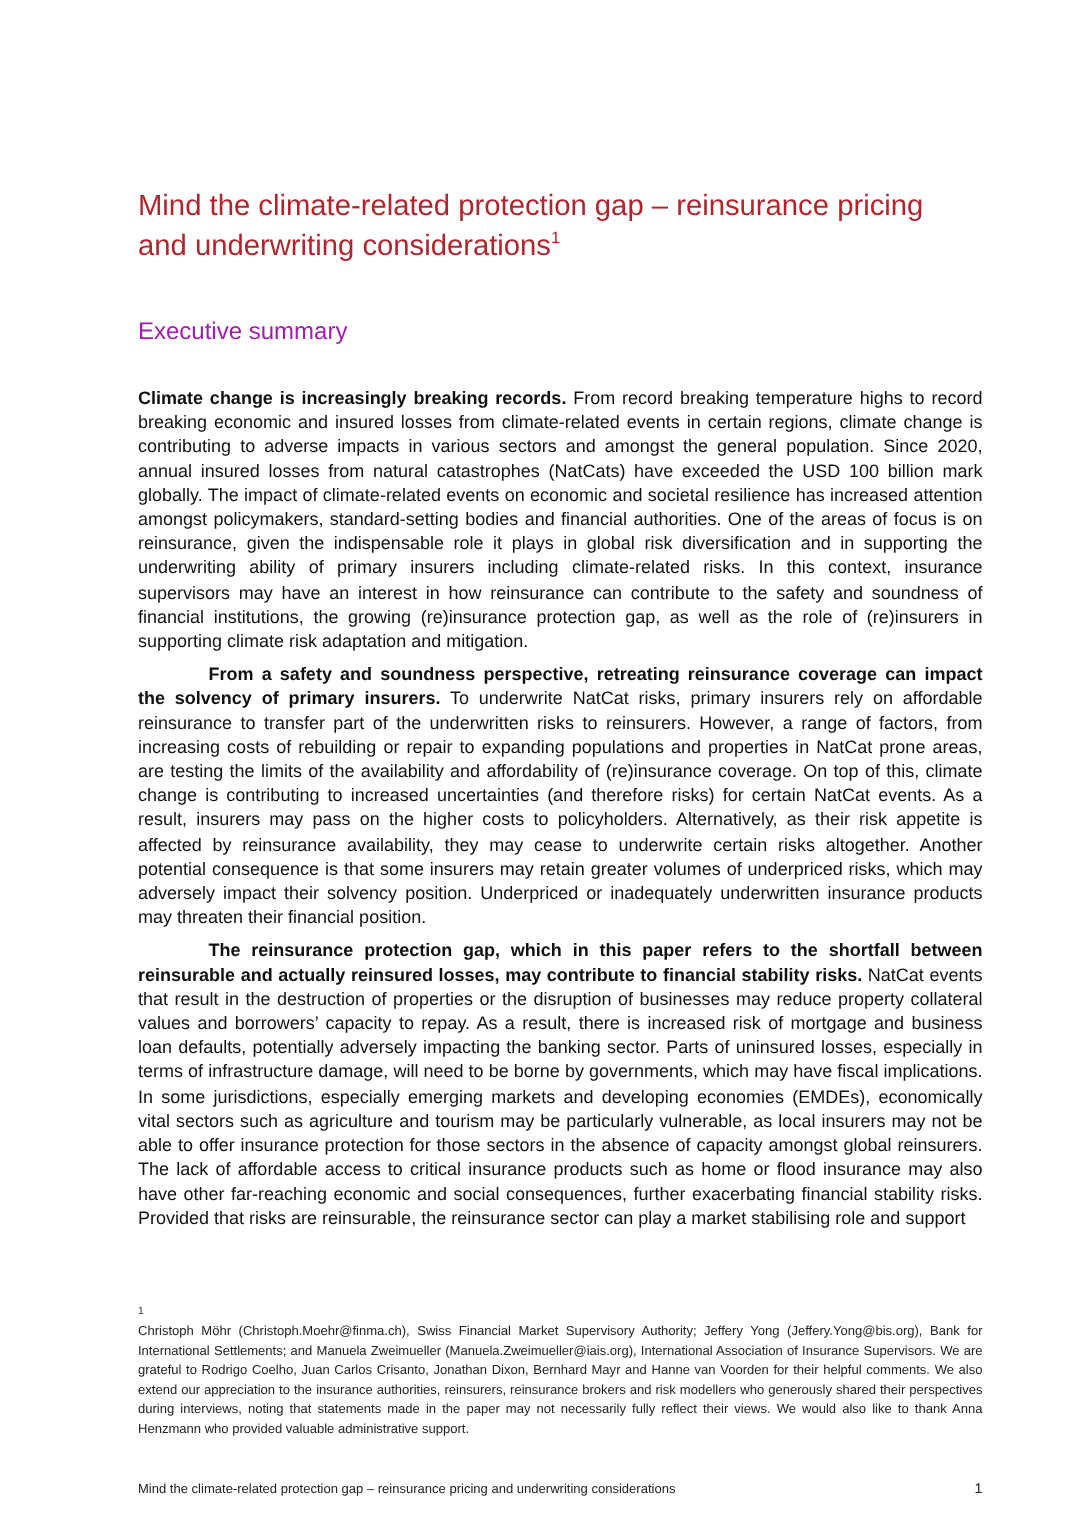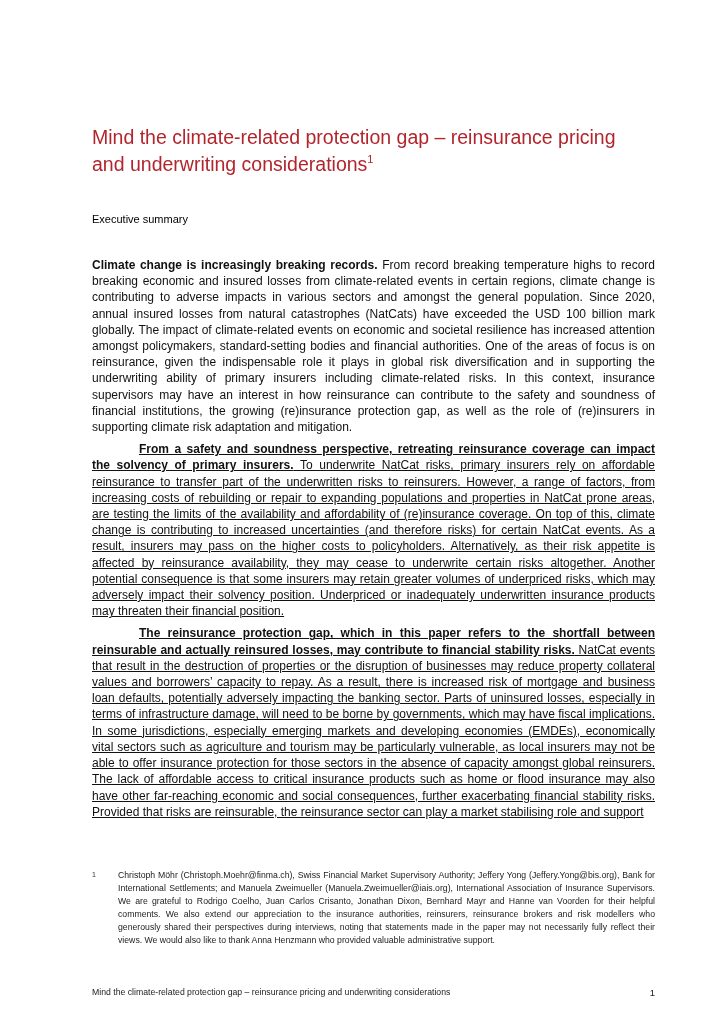--- a/index.html
+++ b/index.html
@@ -2,27 +2,27 @@
 <html><head>
 <meta charset="utf-8">
 <style>
   html, body { margin: 0; padding: 0; background: #ffffff; }
   body { width: 724px; height: 1024px; position: relative; overflow: hidden;
          font-family: "Liberation Sans", "DejaVu Sans", sans-serif; color: #111; }
   .page { position: absolute; left: 0; top: 0; width: 588px; height: 1024px; margin-top: 23px; }
   .title { position: absolute; left: 92px; top: 101px; width: 560px;
            font-size: 19.5px; line-height: 27px; color: #b3252d; font-weight: normal; margin: 0; }
   .title sup { font-size: 11px; vertical-align: 8px; line-height: 0; }
-  .section-heading { position: absolute; left: 92px; top: 190px; font-size: 11px;
-           color: #000000; margin: 0; font-weight: normal; }
+  .section-heading { position: absolute; left: 92px; top: 190px; font-size: 16px;
+           color: #a21caf; margin: 0; font-weight: normal; }
   .body { position: absolute; left: 92px; top: 234px; width: 563px; }
   .para { margin: 0 0 6px 0; font-size: 12px; line-height: 16.2px; text-align: justify; }
-  .para.indent { text-indent: 47px; text-decoration: underline; }
+  .para.indent { text-indent: 47px; }
   .para b { font-weight: bold; }
-  .footnote { position: absolute; left: 92px; top: 846px; width: 563px; display: flex; }
+  .footnote { position: absolute; left: 92px; top: 846px; width: 563px; display: flex; flex-direction: column; }
   .fn-mark { width: 26px; font-size: 7px; line-height: 12px; color: #333; flex: none; }
   .fn-text { font-size: 8.7px; line-height: 13px; text-align: justify; color: #222; margin: 0; }
   .footer { position: absolute; left: 92px; top: 964px; width: 563px; display: flex;
             justify-content: space-between; font-size: 8.7px; color: #222; }
   .footer .page-num { font-size: 9.5px; }
 </style>
 </head>
 <body>
 
 <div class="page">

